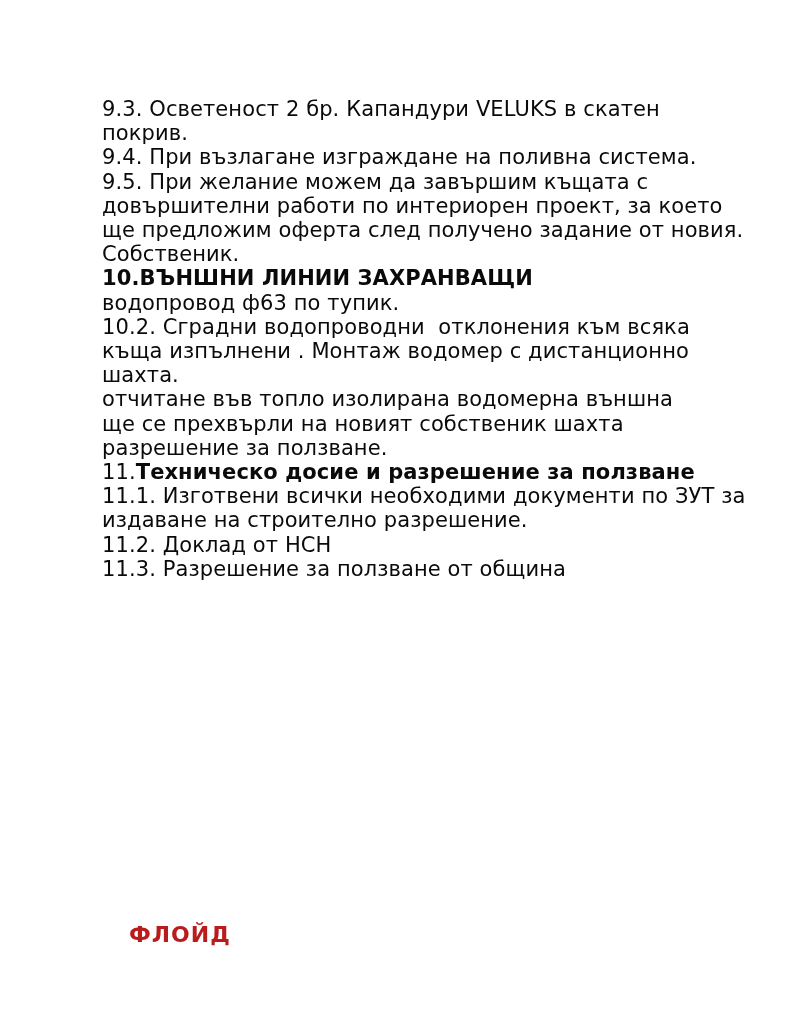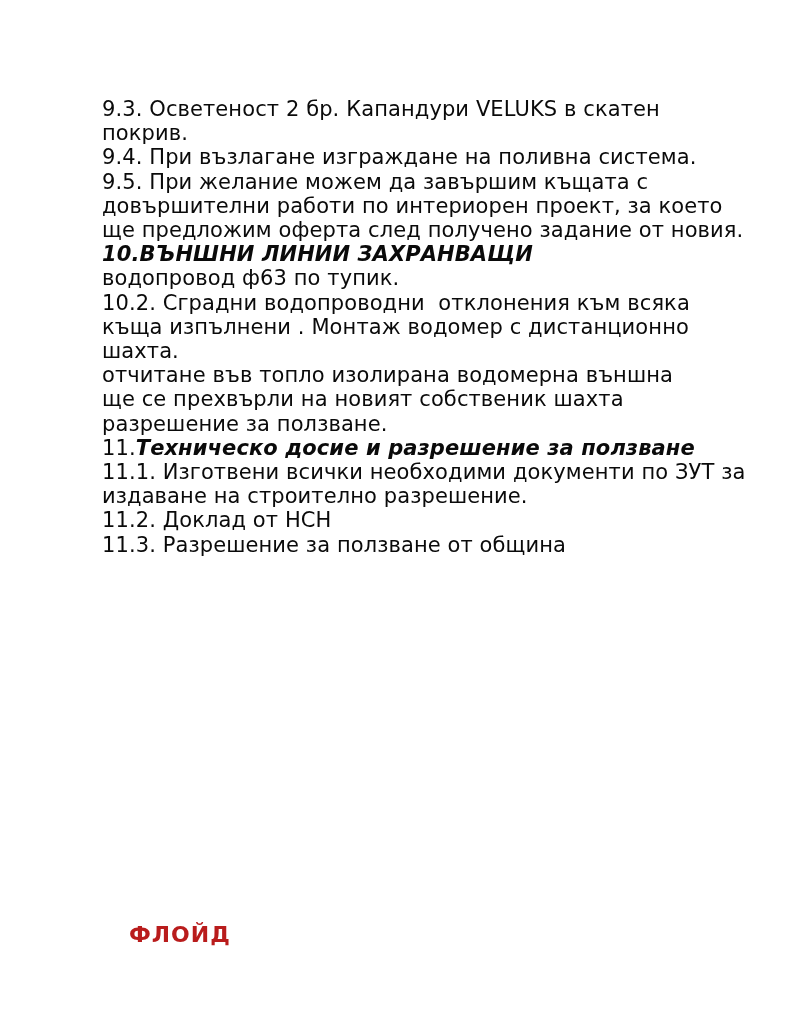--- a/index.html
+++ b/index.html
@@ -30,21 +30,20 @@
   }
   .line {
     font-size: 21px;
     line-height: 24.2px;
     white-space: pre;
     letter-spacing: 0.1px;
     color: #0a0a0a;
   }
   .line .seg-bold {
     font-weight: bold;
-    font-style: italic;
   }
   .brand-logo {
     position: absolute;
     left: 129px;
     top: 921px;
     font-size: 22px;
     line-height: 27px;
     font-weight: bold;
     letter-spacing: 1px;
     white-space: pre;
@@ -54,20 +53,21 @@
 <body style="background: rgb(255, 255, 255);">
 
 <div class="page">
   <div class="text-block" style="color: rgb(10, 10, 10);">
       <div class="line"><span class="seg-normal">9.3. Осветеност 2 бр. Капандури VELUKS в скатен</span></div>
       <div class="line"><span class="seg-normal">покрив.</span></div>
       <div class="line"><span class="seg-normal">9.4. При възлагане изграждане на поливна система.</span></div>
       <div class="line"><span class="seg-normal">9.5. При желание можем да завършим къщата с</span></div>
       <div class="line"><span class="seg-normal">довършителни работи по интериорен проект, за което</span></div>
       <div class="line"><span class="seg-normal">ще предложим оферта след получено задание от новия.</span></div>
+      <div class="line"><span class="seg-normal">Собственик.</span></div>
       <div class="line"><span class="seg-bold">10.ВЪНШНИ ЛИНИИ ЗАХРАНВАЩИ</span></div>
       <div class="line"><span class="seg-normal">водопровод ф63 по тупик.</span></div>
       <div class="line"><span class="seg-normal">10.2. Сградни водопроводни  отклонения към всяка</span></div>
       <div class="line"><span class="seg-normal">къща изпълнени . Монтаж водомер с дистанционно</span></div>
       <div class="line"><span class="seg-normal">шахта.</span></div>
       <div class="line"><span class="seg-normal">отчитане във топло изолирана водомерна външна</span></div>
       <div class="line"><span class="seg-normal">ще се прехвърли на новият собственик шахта</span></div>
       <div class="line"><span class="seg-normal">разрешение за ползване.</span></div>
       <div class="line"><span class="seg-normal">11.</span><span class="seg-bold">Техническо досие и разрешение за ползване</span></div>
       <div class="line"><span class="seg-normal">11.1. Изготвени всички необходими документи по ЗУТ за</span></div>

